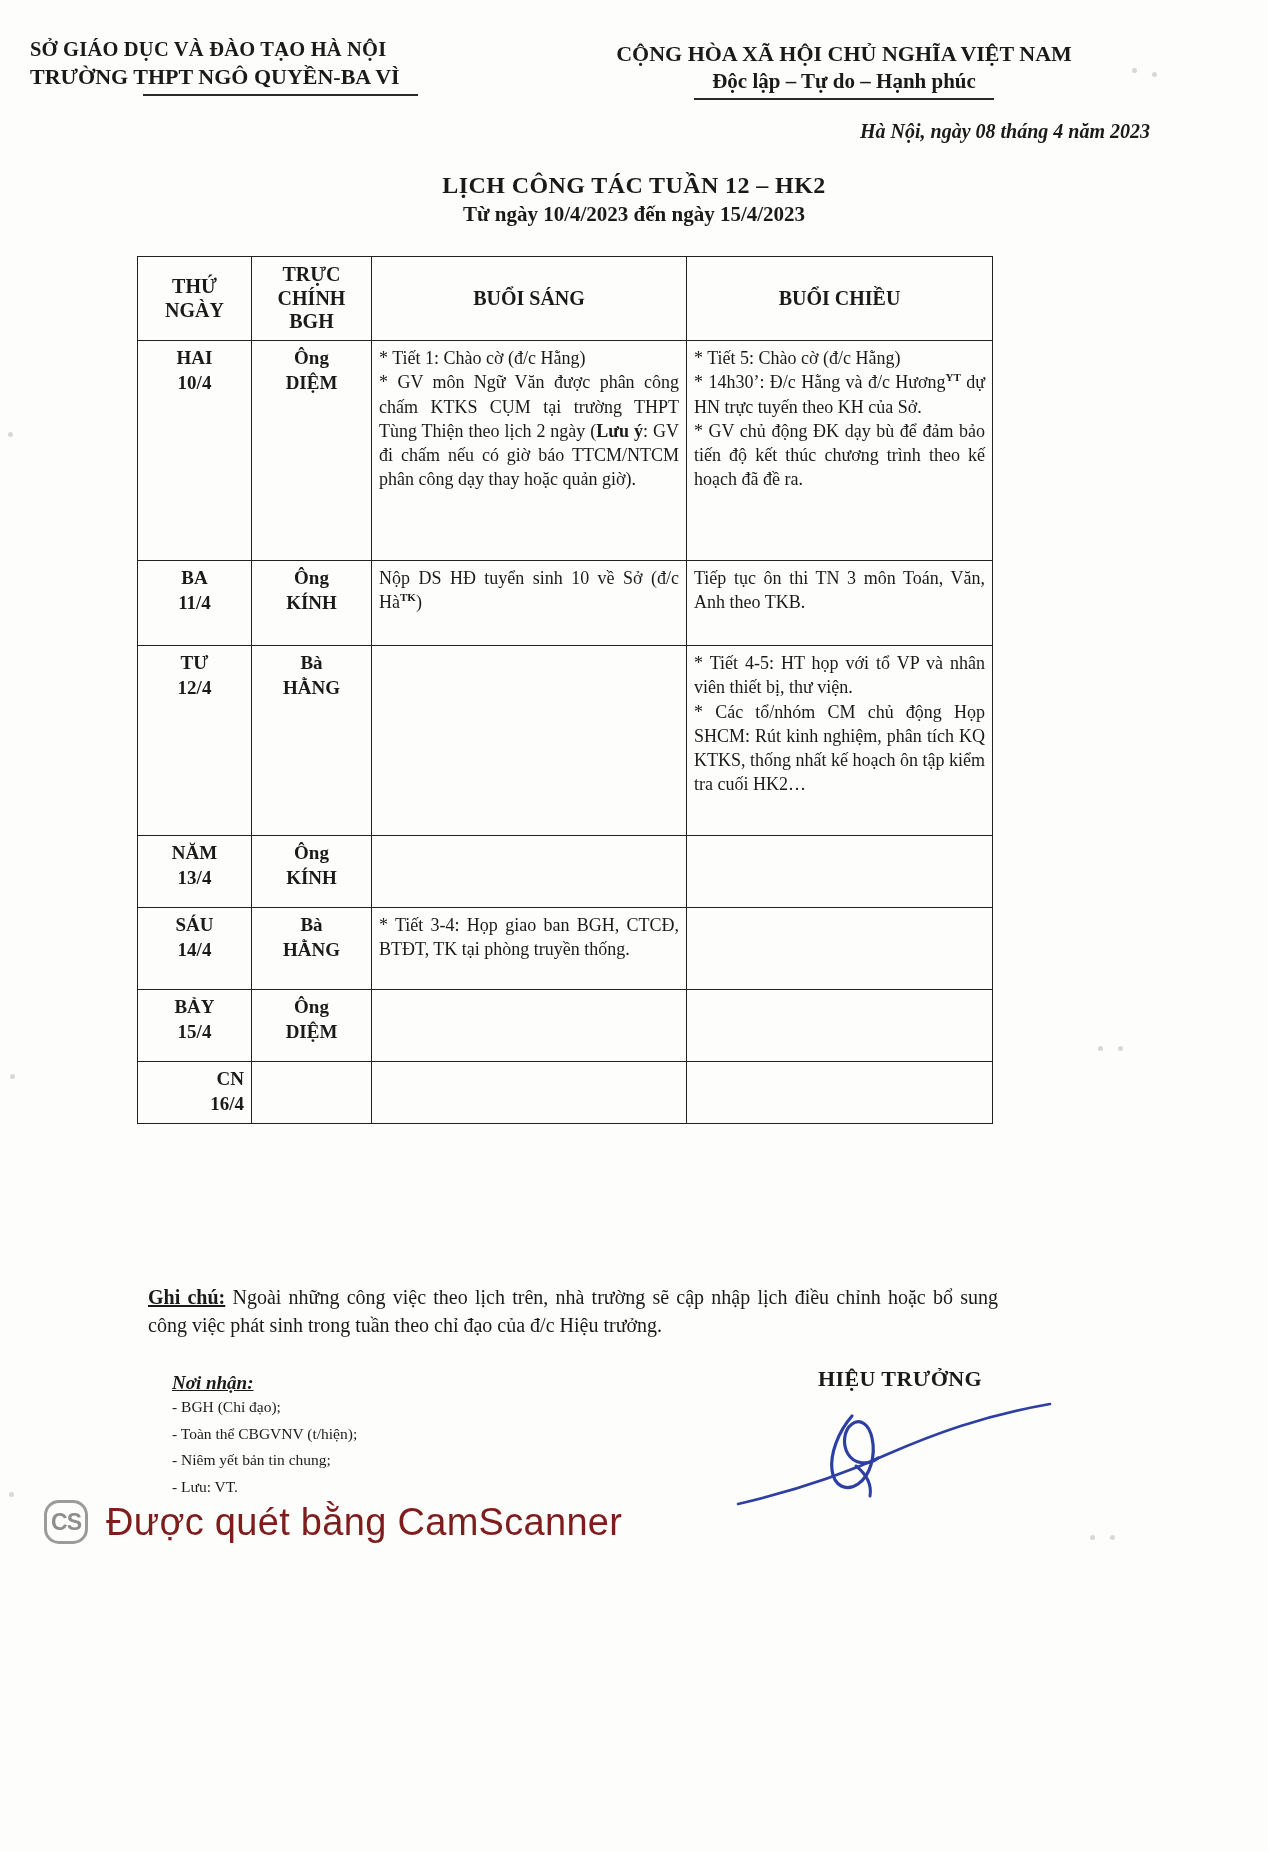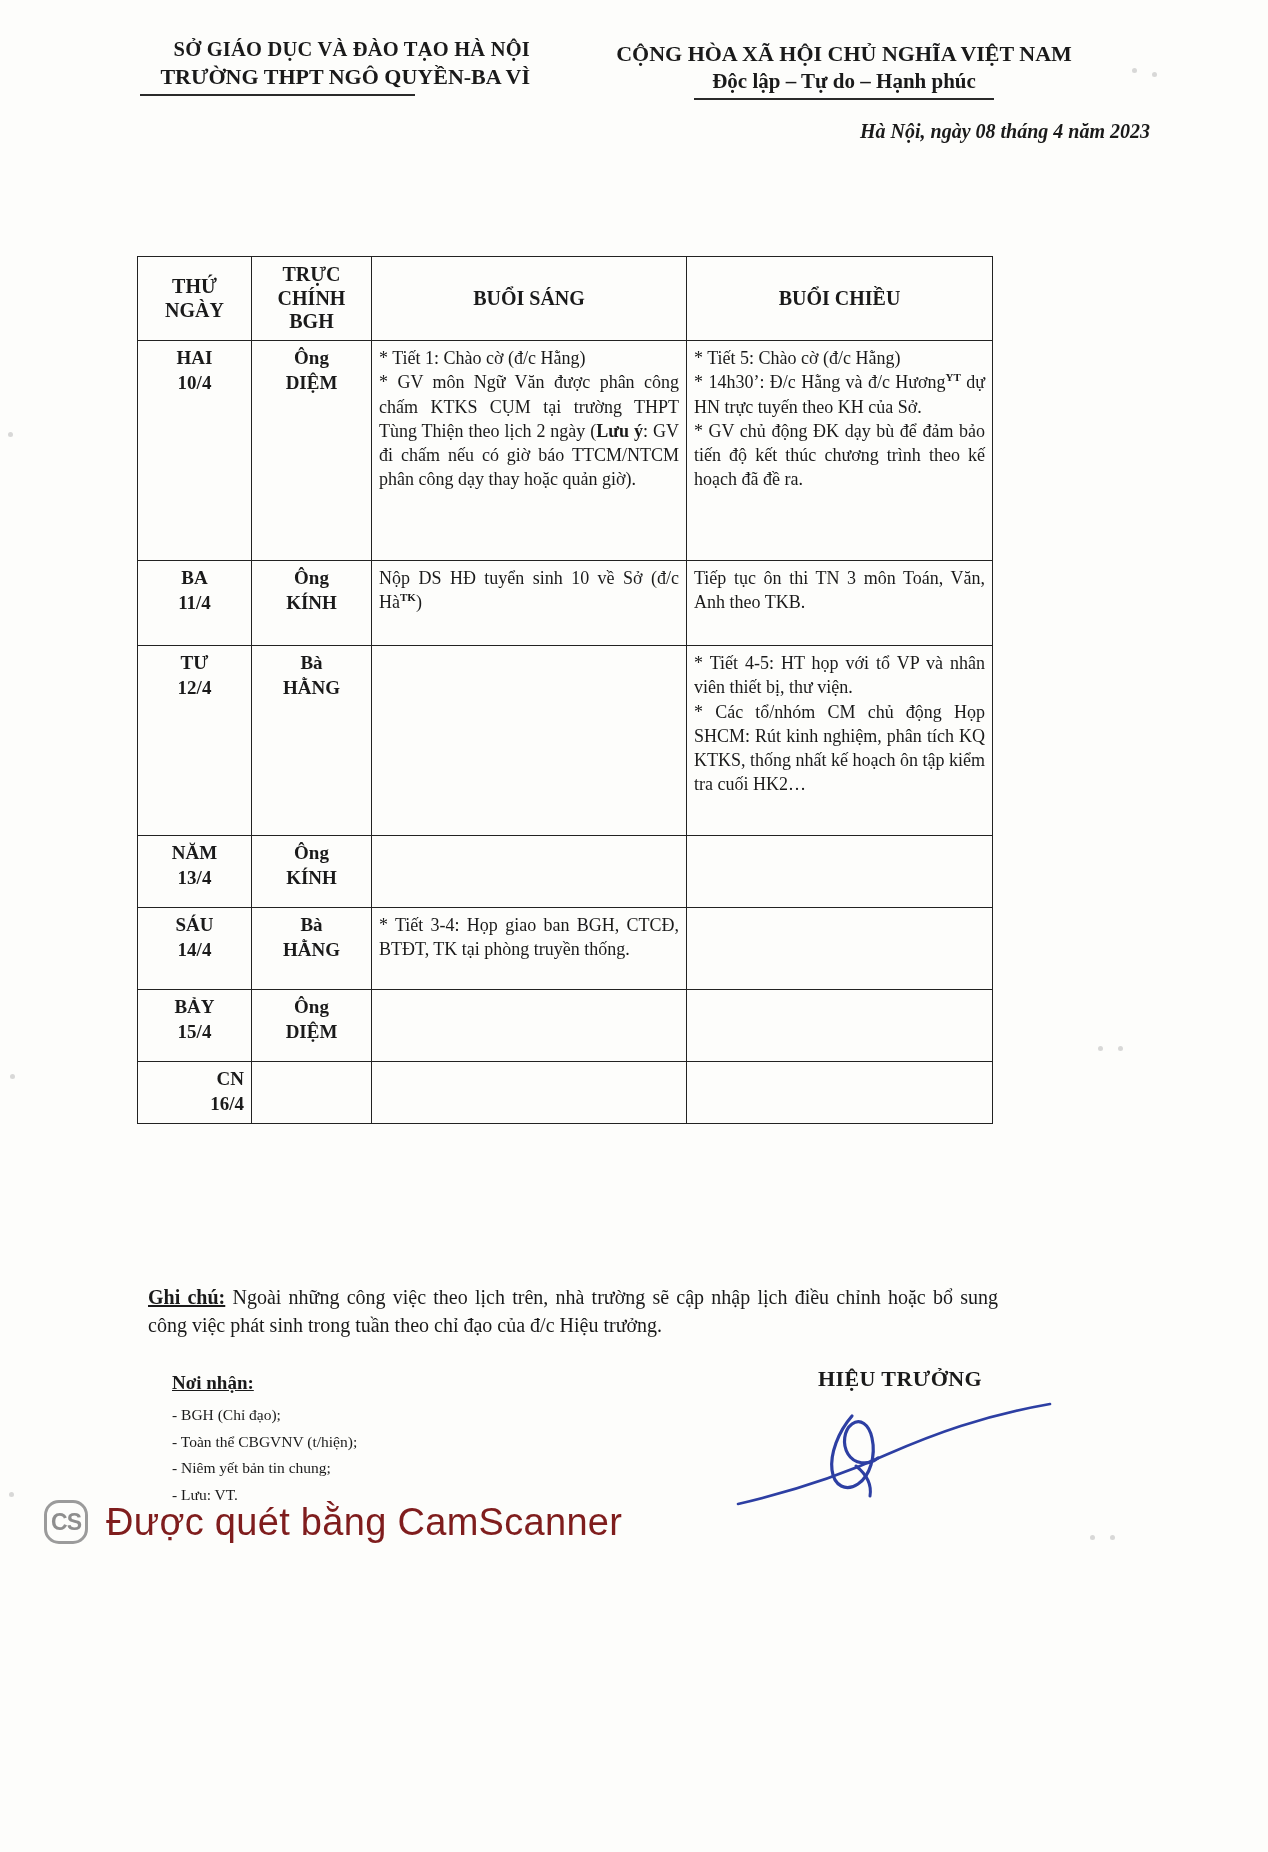--- a/index.html
+++ b/index.html
@@ -35,22 +35,22 @@
   .header-row {
     position: absolute;
     top: 38px;
     left: 0;
     width: 1268px;
     display: flex;
     align-items: flex-start;
   }
   .hdr-left {
     width: 530px;
-    text-align: right;
-    padding-left: 24px;
+    text-align: left;
+    padding-left: 30px;
     box-sizing: border-box;
   }
   .hdr-right {
     flex: 1;
     text-align: center;
     padding-right: 110px;
     box-sizing: border-box;
   }
   .hdr-line1 {
     font-size: 20.5px;
@@ -186,22 +186,22 @@
   
   .recipients {
     position: absolute;
     top: 1372px;
     left: 172px;
     width: 330px;
   }
   .recipients .rlabel {
     font-size: 19px;
     font-weight: bold;
+    font-style: italic;
     text-decoration: underline;
-    margin-bottom: 8px;
   }
   .recipients ul {
     margin: 0;
     padding: 0;
     list-style: none;
   }
   .recipients li {
     font-size: 15.5px;
     line-height: 1.72;
     white-space: nowrap;
@@ -284,20 +284,24 @@
     </div>
     <div class="hdr-right">
       <div class="hdr-line2">CỘNG HÒA XÃ HỘI CHỦ NGHĨA VIỆT NAM</div>
       <div class="hdr-sub">Độc lập – Tự do – Hạnh phúc</div>
       <div class="hdr-rule rule-right"></div>
     </div>
   </div>
 
   <div class="datum">Hà Nội, ngày 08 tháng 4 năm 2023</div>
 
+  <div class="title-block">
+    <div class="doc-title">LỊCH CÔNG TÁC TUẦN 12 – HK2</div>
+    <div class="doc-subtitle">Từ ngày 10/4/2023 đến ngày 15/4/2023</div>
+  </div>
 
   <table class="sched">
     <colgroup>
       <col class="c-day">
         <col class="c-duty">
         <col class="c-morn">
         <col class="c-aft">
     </colgroup>
     <thead>
       <tr>

